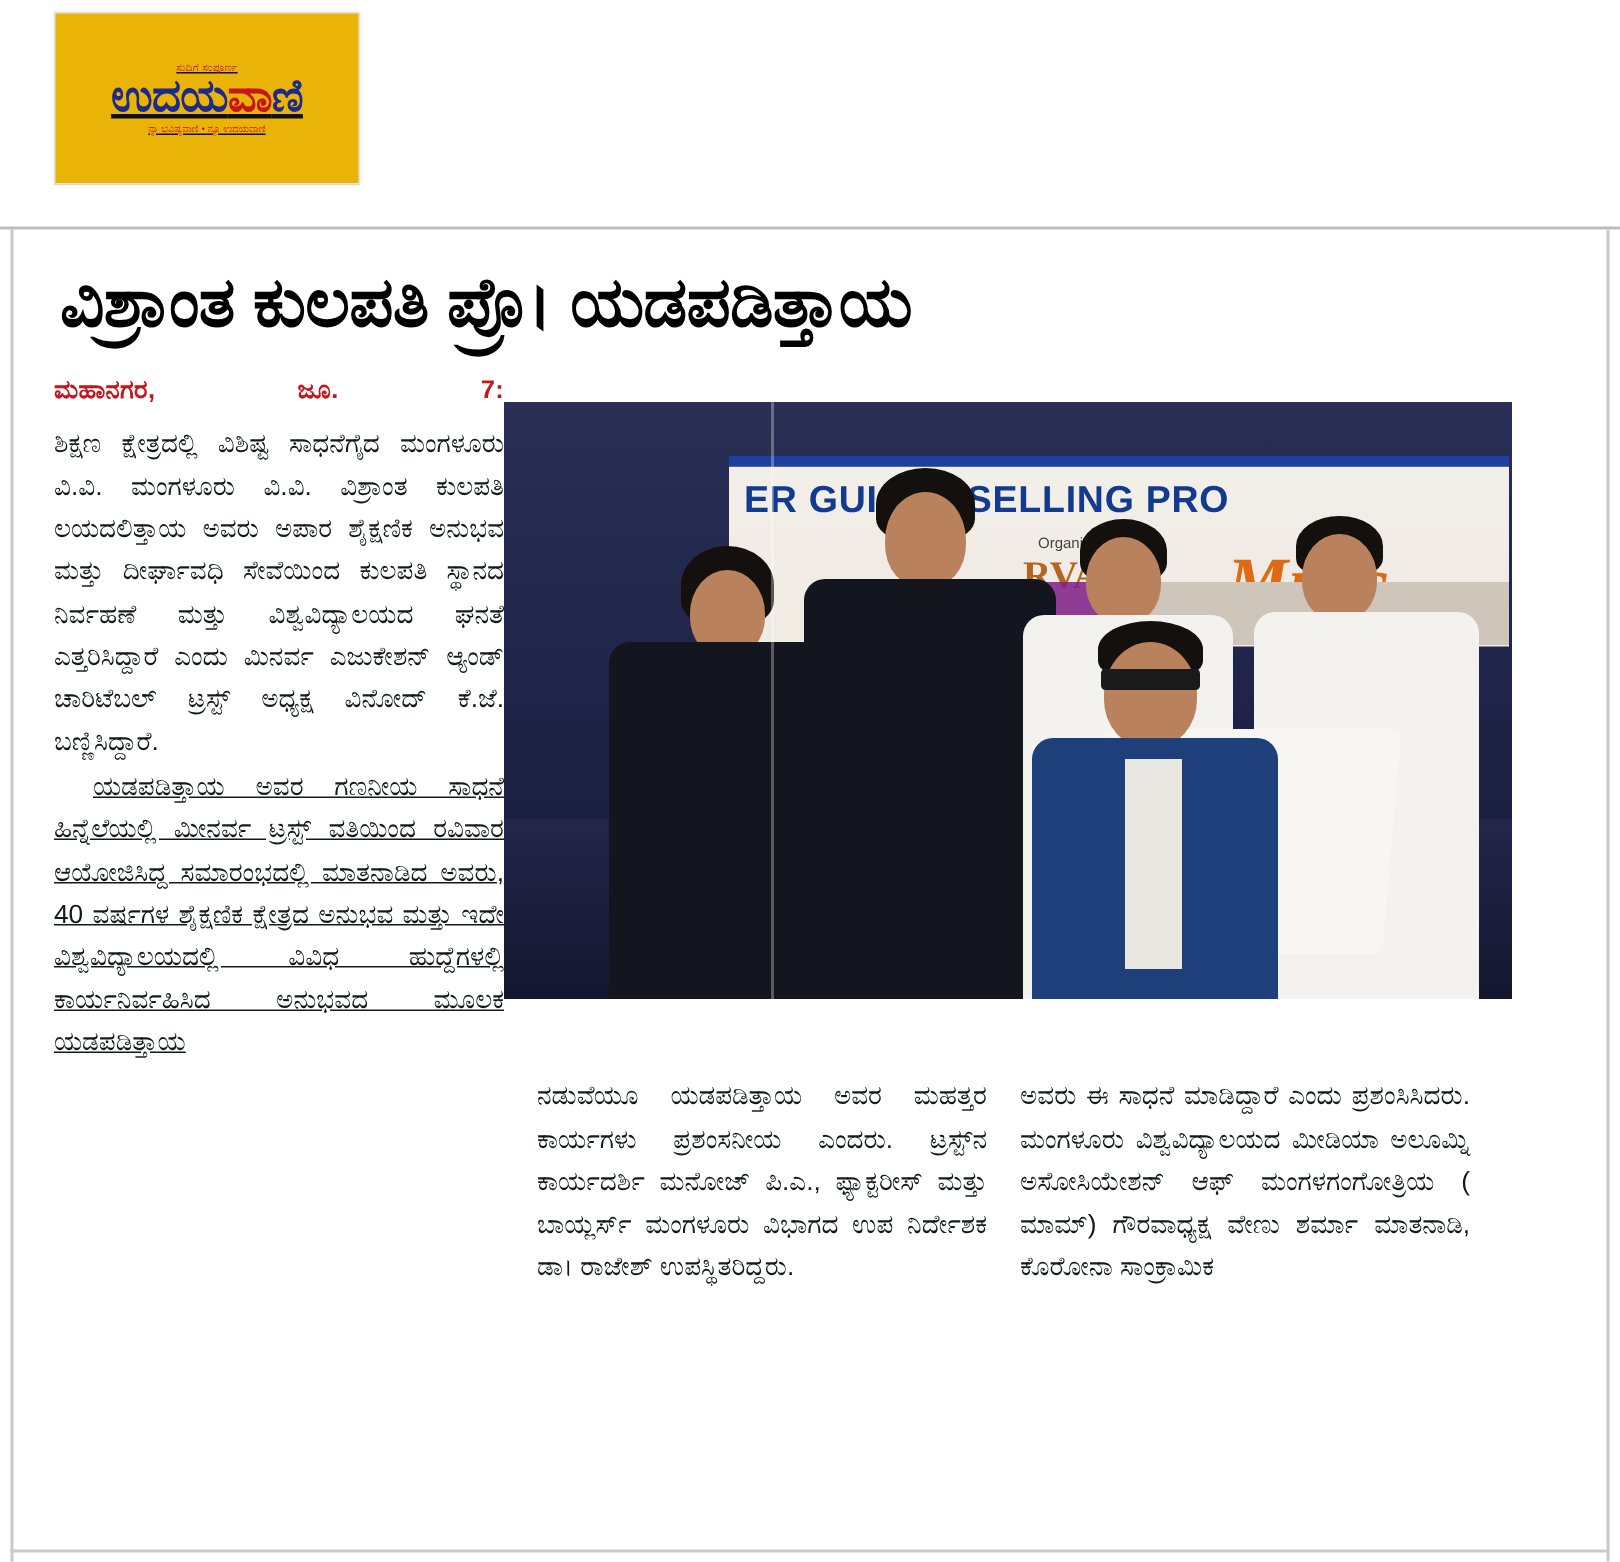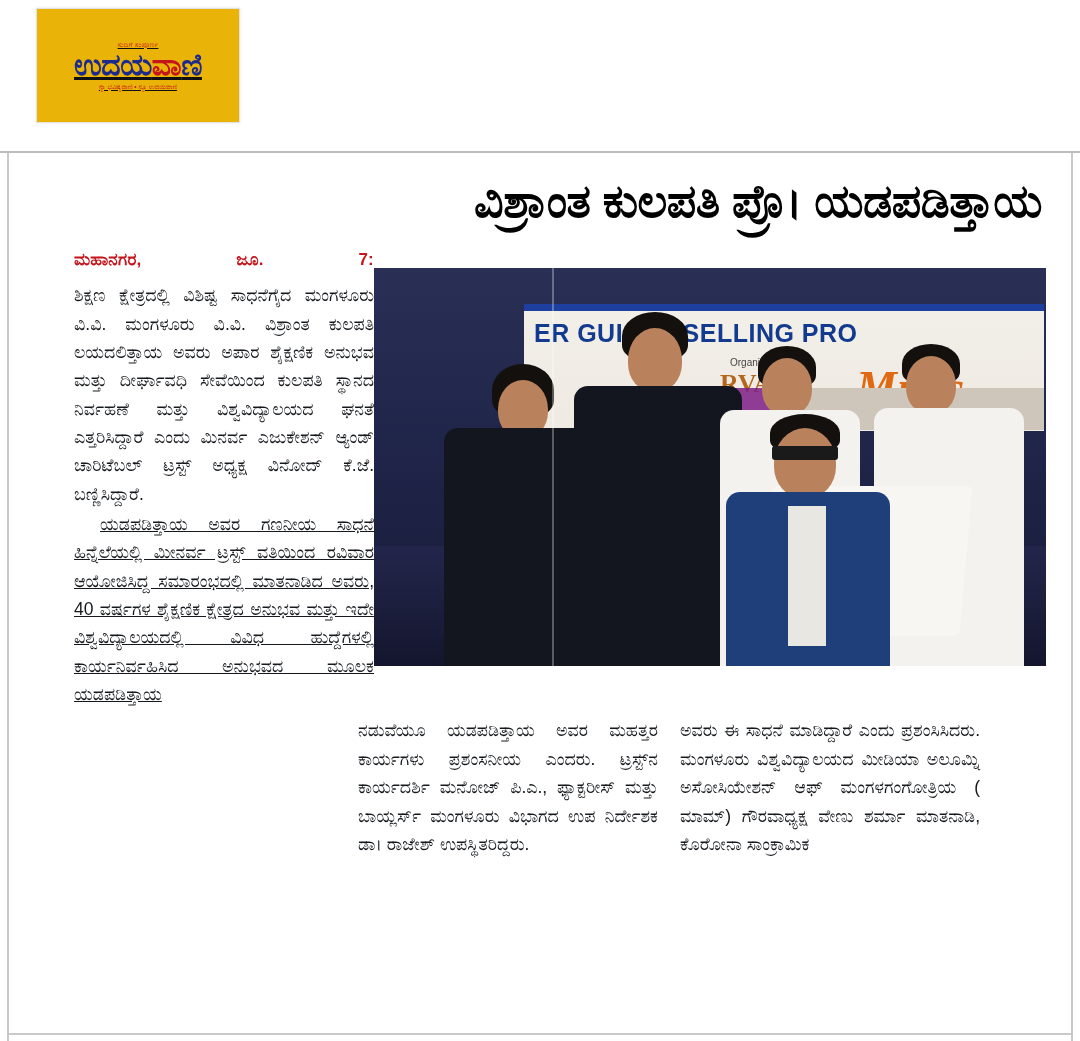--- a/index.html
+++ b/index.html
@@ -100,21 +100,21 @@
     top: 172px;
     width: 1010px;
   }
   .headline {
     font-family: "Liberation Sans", sans-serif;
     font-weight: bold;
     font-size: 46px;
     line-height: 1.30;
     letter-spacing: -0.5px;
     color: #000;
-    text-align: right;
+    text-align: left;
     margin: 0 0 10px 0;
     padding: 0 4px;
   }
 
   .body-area {
     position: relative;
     margin-top: 14px;
   }
 
   .dateline {
@@ -135,21 +135,20 @@
     text-justify: inter-word;
     color: #15181c;
     font-family: "Liberation Sans", sans-serif;
   }
   .col p { margin: 0 0 2px 0; }
   .col p.indent { text-indent: 26px; text-decoration: underline; }
 
   
   .top-row {
     display: flex;
-    justify-content: flex-end;
   }
   .col-left-top {
     width: 300px;
     flex: 0 0 300px;
   }
   .photo {
     position: relative;
     width: 672px;
     height: 398px;
     overflow: hidden;

